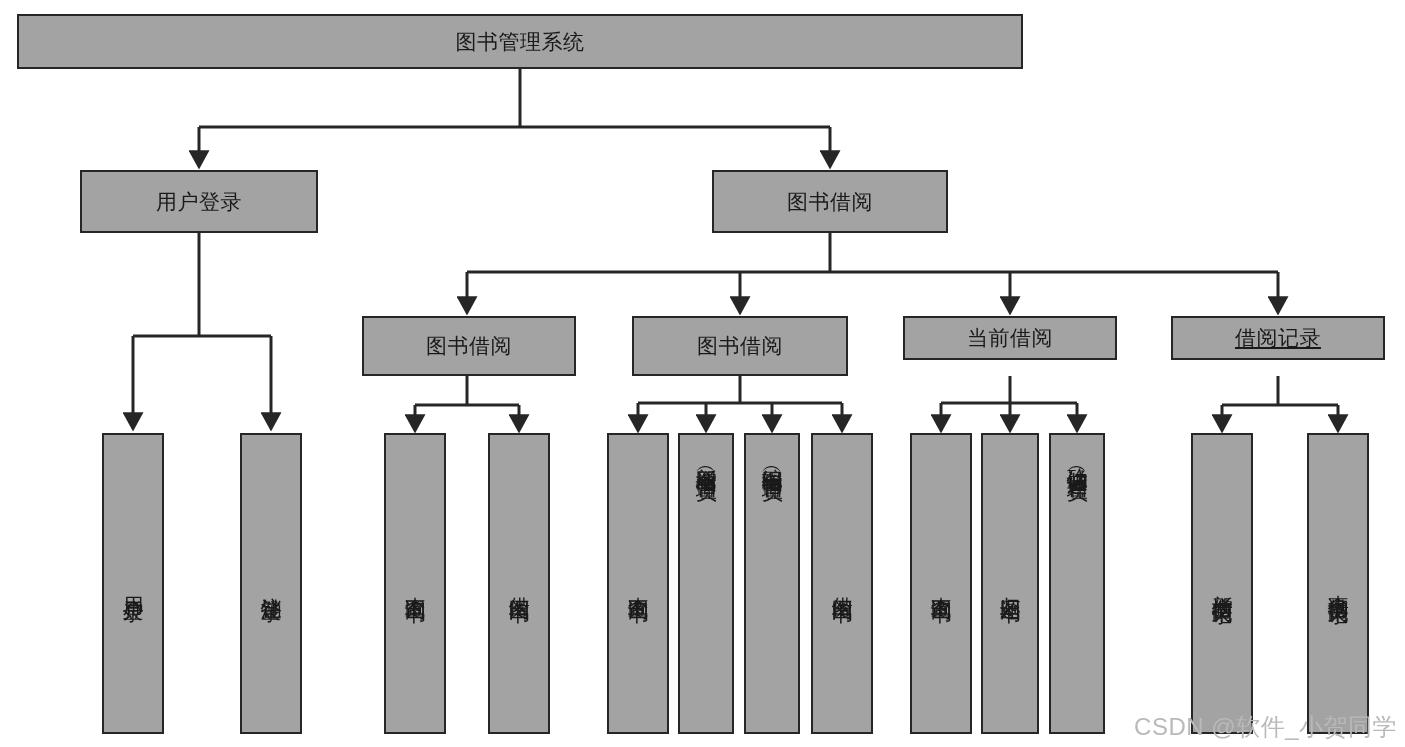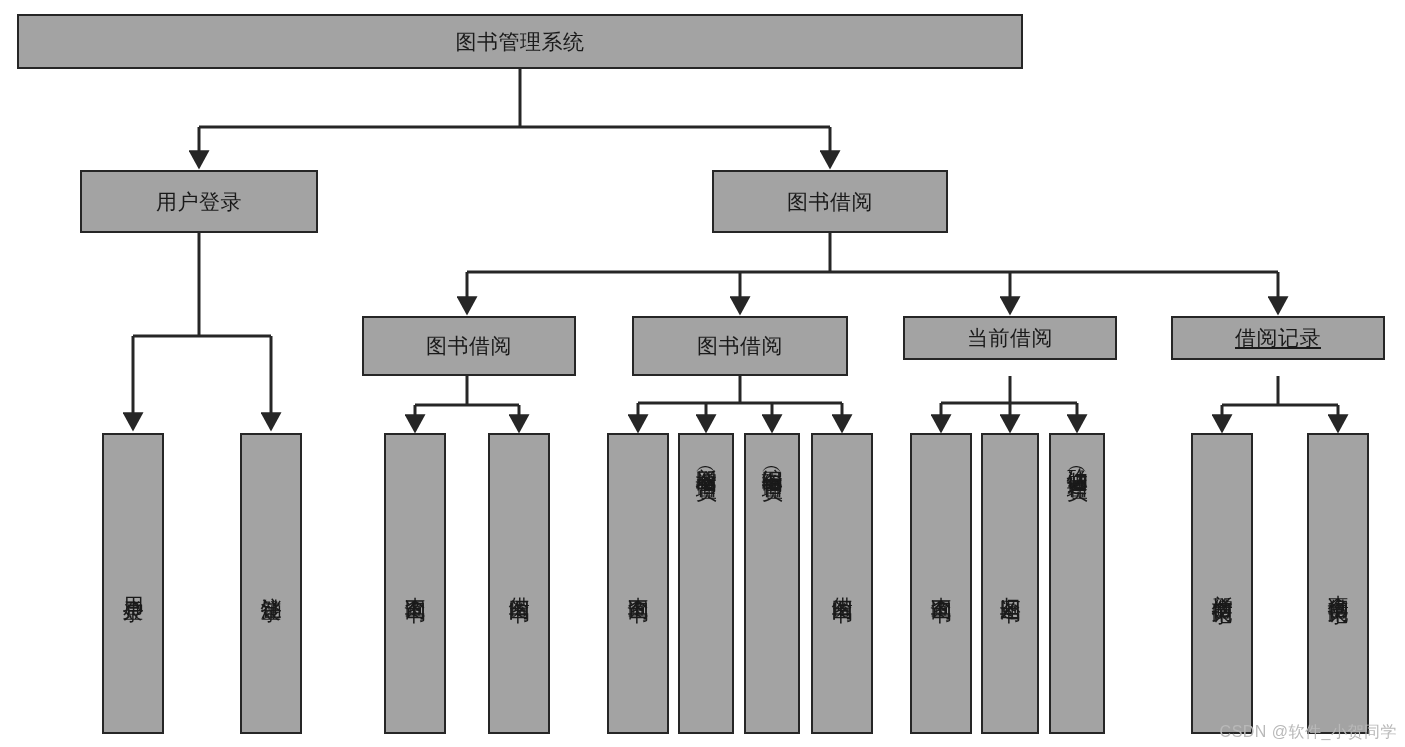--- a/index.html
+++ b/index.html
@@ -57,21 +57,21 @@
     white-space: nowrap;
   }
   .node-box.vertical.centered {
     align-items: center;
     padding-top: 0;
   }
   .watermark {
     position: absolute;
     right: 8px;
     bottom: 4px;
-    font-size: 16px;
+    font-size: 24px;
     color: #b9b9b9;
     letter-spacing: 0.5px;
     white-space: nowrap;
     pointer-events: none;
   }
 </style>
 </head>
 <body>
 
 <div id="diagram-root">

